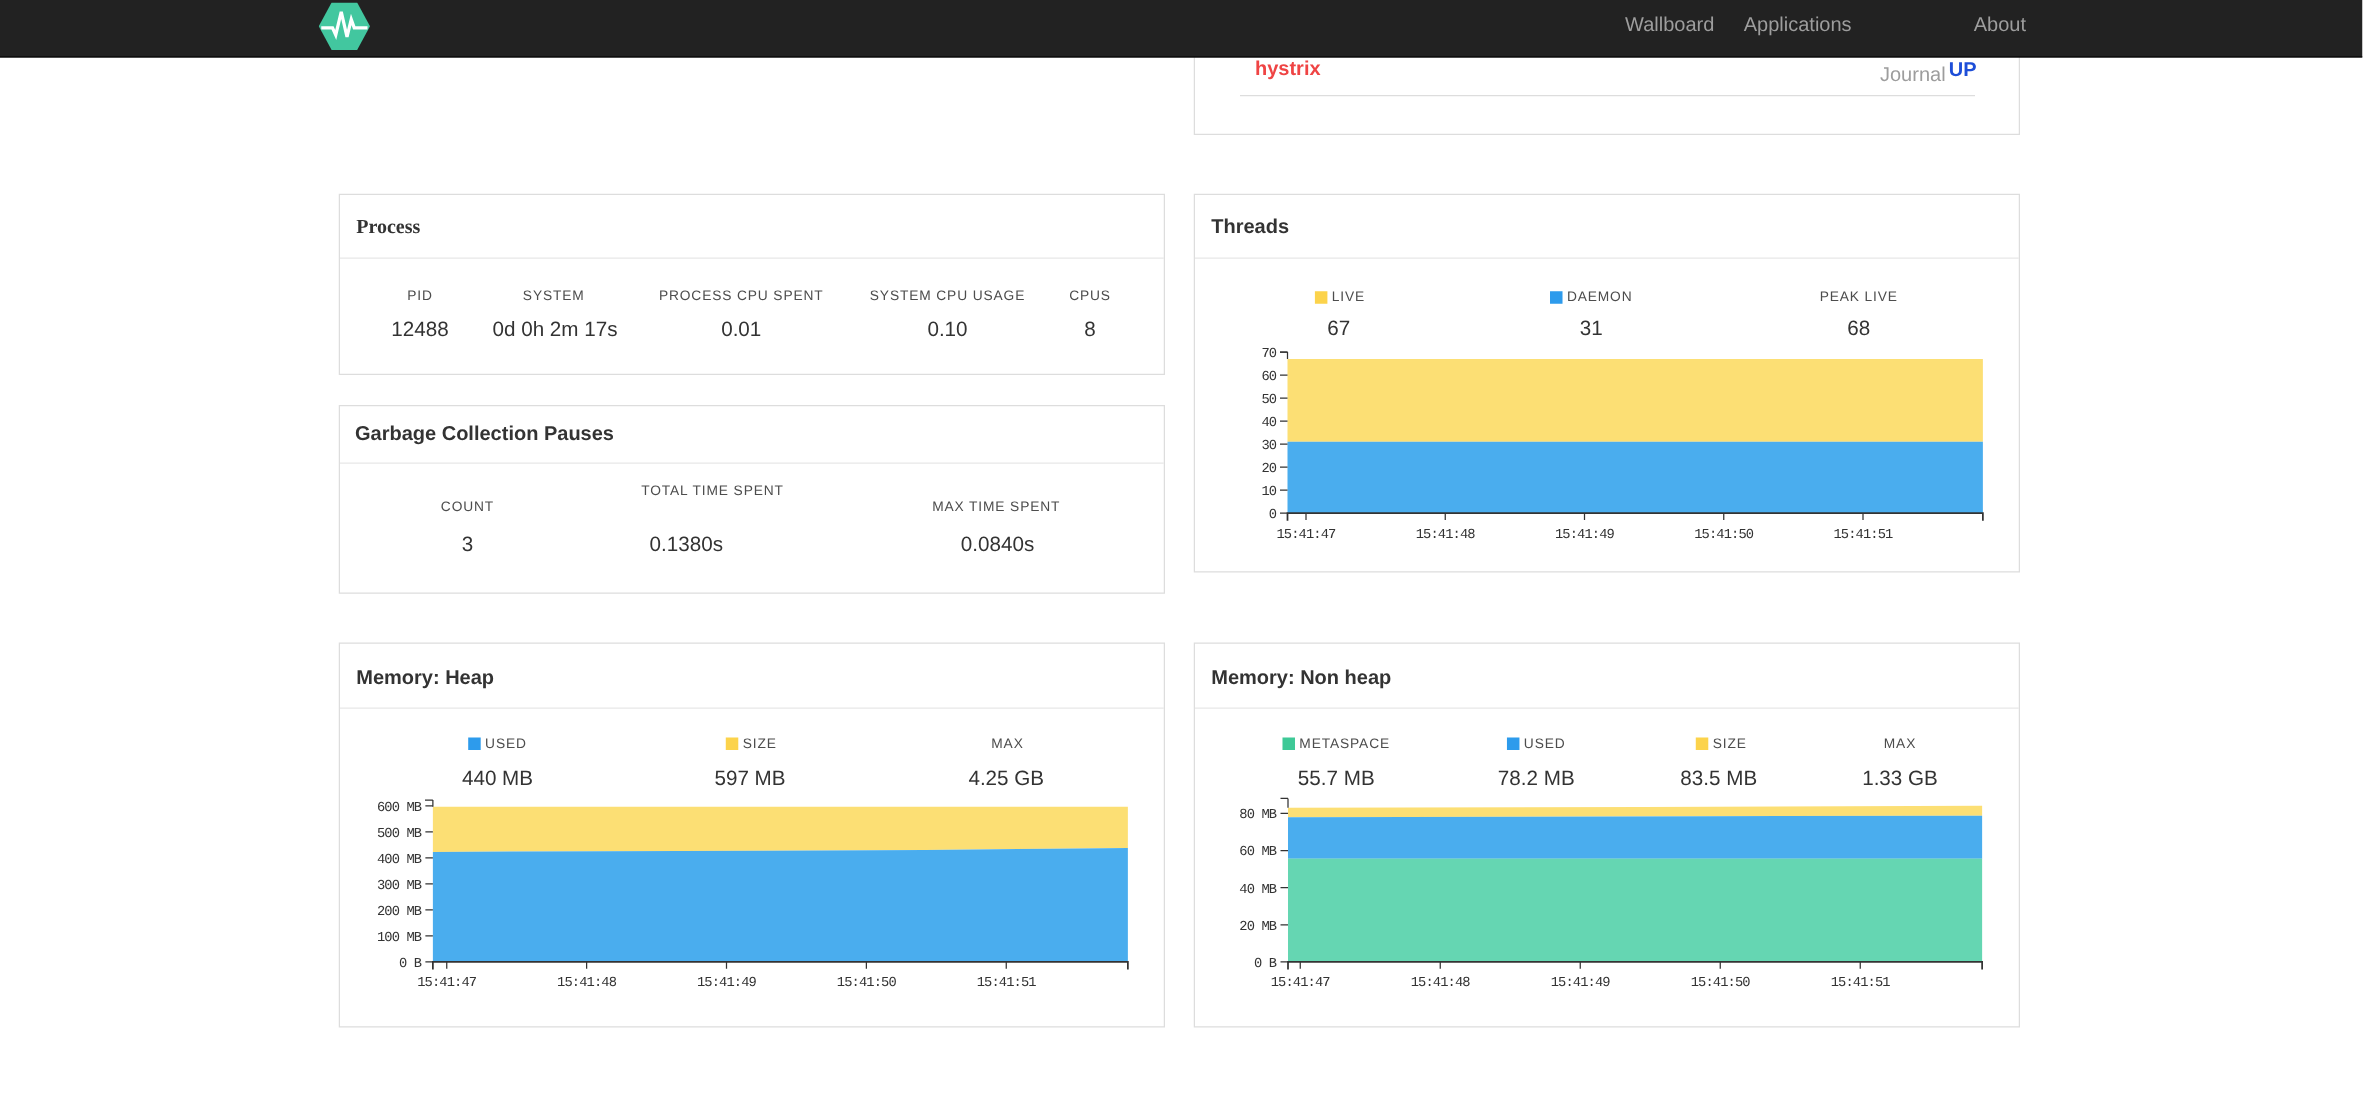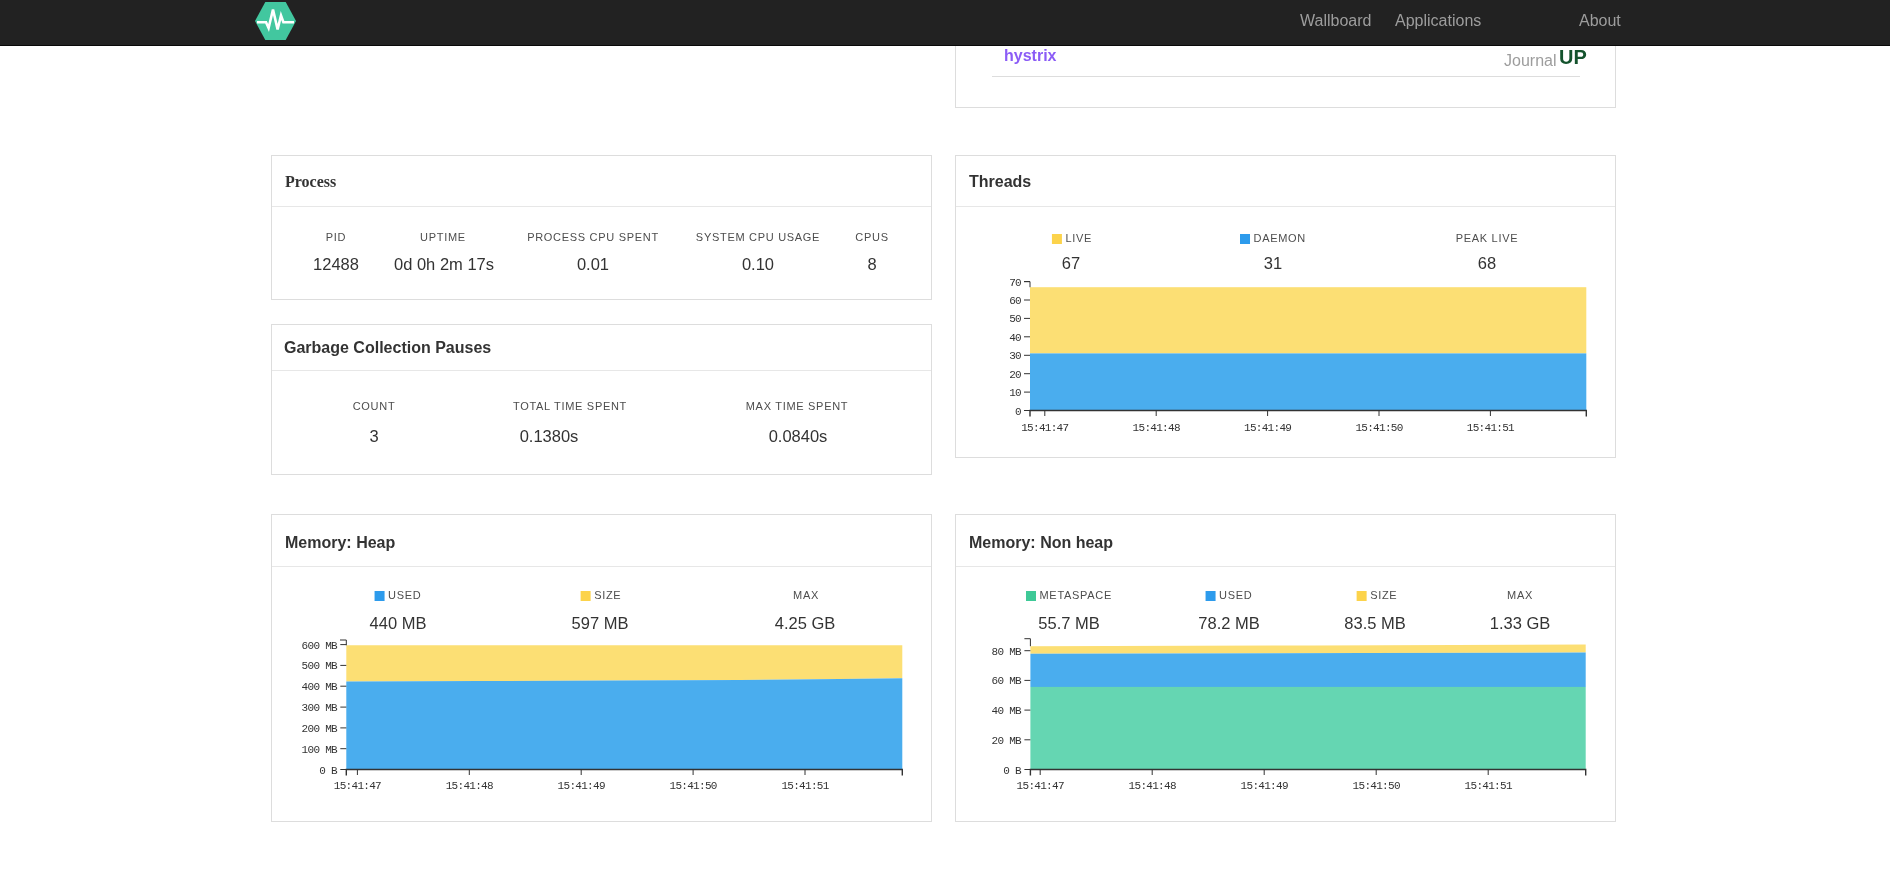--- a/index.html
+++ b/index.html
@@ -10,54 +10,54 @@
 .sep { position:absolute; height:1px; background:#e7e7e7; }
 .lbl { position:absolute; transform:translateX(-50%); font-size:11px; letter-spacing:0.7px; color:#4d4d4d; line-height:14px; white-space:nowrap; }
 .val { position:absolute; transform:translateX(-50%); font-size:16.5px; color:#333; line-height:20px; white-space:nowrap; }
 .sq { display:inline-block; width:9.5px; height:9.5px; margin-right:4px; vertical-align:-1.5px; }
 .navlink { position:absolute; top:0; line-height:42px; font-size:16px; color:#9d9d9d; }
 </style>
 </head>
 <body>
 
 <div class="card" style="left:955px; top:-20px; width:661px; height:128px;"></div>
-<div class="abs" style="left:1004px; top:48px; font-size:16px; font-weight:bold; color:#8b5cf6; line-height:16px;">hystrix</div>
-<div class="abs" style="left:1559px; top:49px; font-size:20px; font-weight:bold; color:#14532d; line-height:16px;">UP</div>
+<div class="abs" style="left:1004px; top:48px; font-size:16px; font-weight:bold; color:#ef4444; line-height:16px;">hystrix</div>
+<div class="abs" style="left:1559px; top:49px; font-size:16px; font-weight:bold; color:#1d4ed8; line-height:16px;">UP</div>
 <div class="sep" style="left:992px; top:76px; width:588px; background:#ddd;"></div>
 
 <div class="abs" style="left:0; top:0; width:1890px; height:46px; background:#222; border-bottom:1px solid #090909; z-index:10;">
   <svg class="abs" style="left:255px; top:2px;" width="41" height="38" viewBox="0 0 41 38">
     <polygon points="10.3,0 30.7,0 41,19 30.7,38 10.3,38 0,19" fill="#42c79f"></polygon>
     <polyline points="2,20.2 11,20.2 13.6,26 18,7.5 22.6,27.5 26,13.5 28.4,20.2 39,20.2" fill="none" stroke="#fff" stroke-width="2.6" stroke-linecap="butt" stroke-linejoin="miter"></polyline>
   </svg>
   <div class="navlink" style="left:1300px;">Wallboard</div>
   <div class="navlink" style="left:1395px;">Applications</div>
   <div class="navlink" style="left:1504px;margin-top:40px;">Journal</div>
   <div class="navlink" style="left:1579px;">About</div>
 </div>
 
 <div class="card" style="left:271px; top:155px; width:661px; height:145px;"></div>
 <div class="ttl" style="left:285px; top:174px;font-family:Liberation Serif, serif;">Process</div>
 <div class="sep" style="left:272px; top:206px; width:659px;"></div>
 <div class="lbl" style="left:336px; top:230px;">PID</div>
-<div class="lbl" style="left:443px; top:230px;">UPTIME</div>
+<div class="lbl" style="left:443px; top:230px;">SYSTEM</div>
 <div class="lbl" style="left:593px; top:230px;">PROCESS CPU SPENT</div>
 <div class="lbl" style="left:758px; top:230px;">SYSTEM CPU USAGE</div>
 <div class="lbl" style="left:872px; top:230px;">CPUS</div>
 <div class="val" style="left:336px; top:254px;">12488</div>
 <div class="val" style="left:444px; top:254px;">0d 0h 2m 17s</div>
 <div class="val" style="left:593px; top:254px;">0.01</div>
 <div class="val" style="left:758px; top:254px;">0.10</div>
 <div class="val" style="left:872px; top:254px;">8</div>
 
 <div class="card" style="left:271px; top:324px; width:661px; height:151px;"></div>
 <div class="ttl" style="left:284px; top:340px;">Garbage Collection Pauses</div>
 <div class="sep" style="left:272px; top:370px; width:659px;"></div>
 <div class="lbl" style="left:374px; top:399px;">COUNT</div>
-<div class="lbl" style="left:570px; top:399px;">TOTAL TIME SPENT</div>
+<div class="lbl" style="left:570px; top:386px;">TOTAL TIME SPENT</div>
 <div class="lbl" style="left:797px; top:399px;">MAX TIME SPENT</div>
 <div class="val" style="left:374px; top:426px;">3</div>
 <div class="val" style="left:549px; top:426px;">0.1380s</div>
 <div class="val" style="left:798px; top:426px;">0.0840s</div>
 
 <div class="card" style="left:955px; top:155px; width:661px; height:303px;"></div>
 <div class="ttl" style="left:969px; top:174px;">Threads</div>
 <div class="sep" style="left:956px; top:206px; width:659px;"></div>
 <div class="lbl" style="left:1072px; top:231px;"><span class="sq" style="background:#fcd34b;"></span>LIVE</div>
 <div class="lbl" style="left:1273px; top:231px;"><span class="sq" style="background:#2d9bec;"></span>DAEMON</div>

